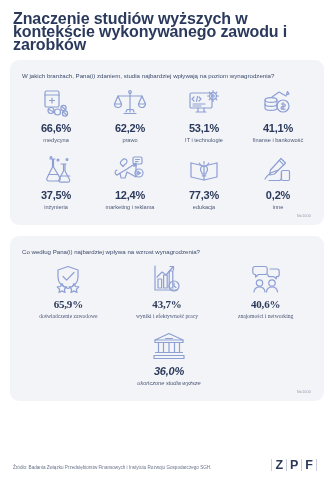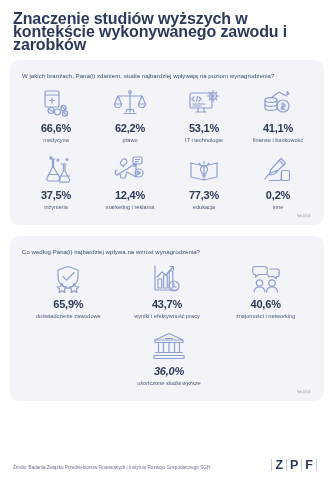--- a/index.html
+++ b/index.html
@@ -46,21 +46,21 @@
     color: #3b4a6b;
     font-weight: normal;
     margin: 1px 0 6px 3px;
     letter-spacing: 0.02px;
   }
   .row {
     display: flex;
     width: 100%;
   }
   .row.cols4 > .cell { width: 25%; }
-  .row.cols3 > .cell { width: 33.333%; }
+  .row.cols3 > .cell { width: 33.333%; font-family: Liberation Serif, serif; }
   .row.cols2 > .cell { width: 33.333%; }
   .row.cols2 { justify-content: center; padding-left: 2px; font-style: italic; }
   .cell {
     display: flex;
     flex-direction: column;
     align-items: center;
     justify-content: flex-start;
     text-align: center;
     padding: 0 1px;
     box-sizing: border-box;

